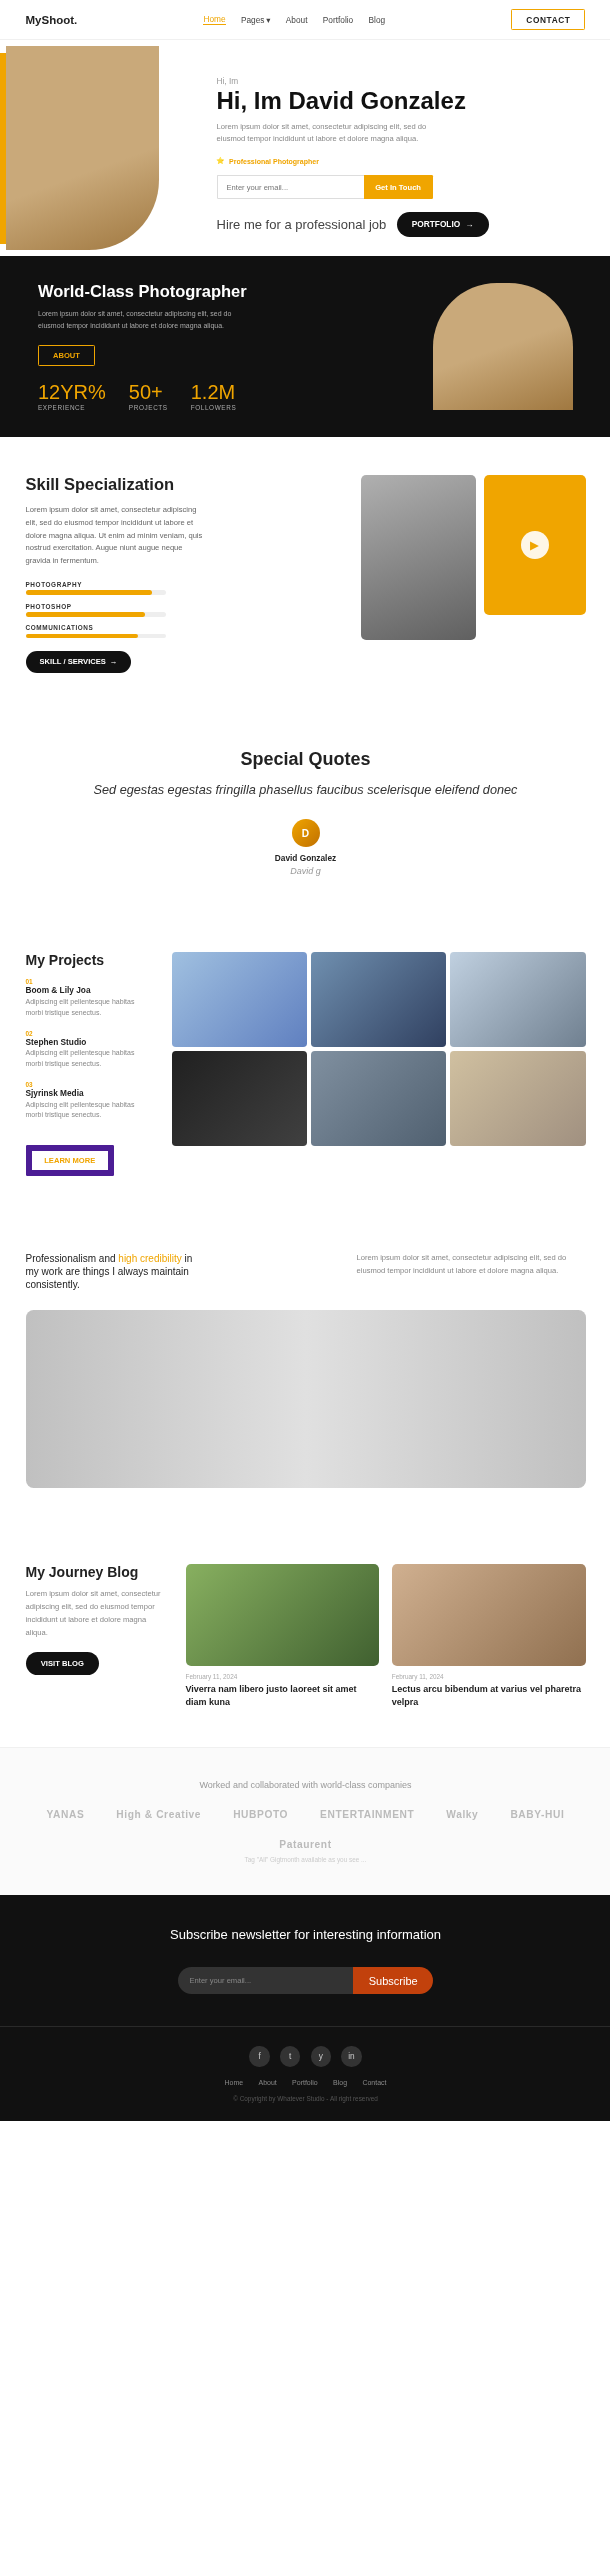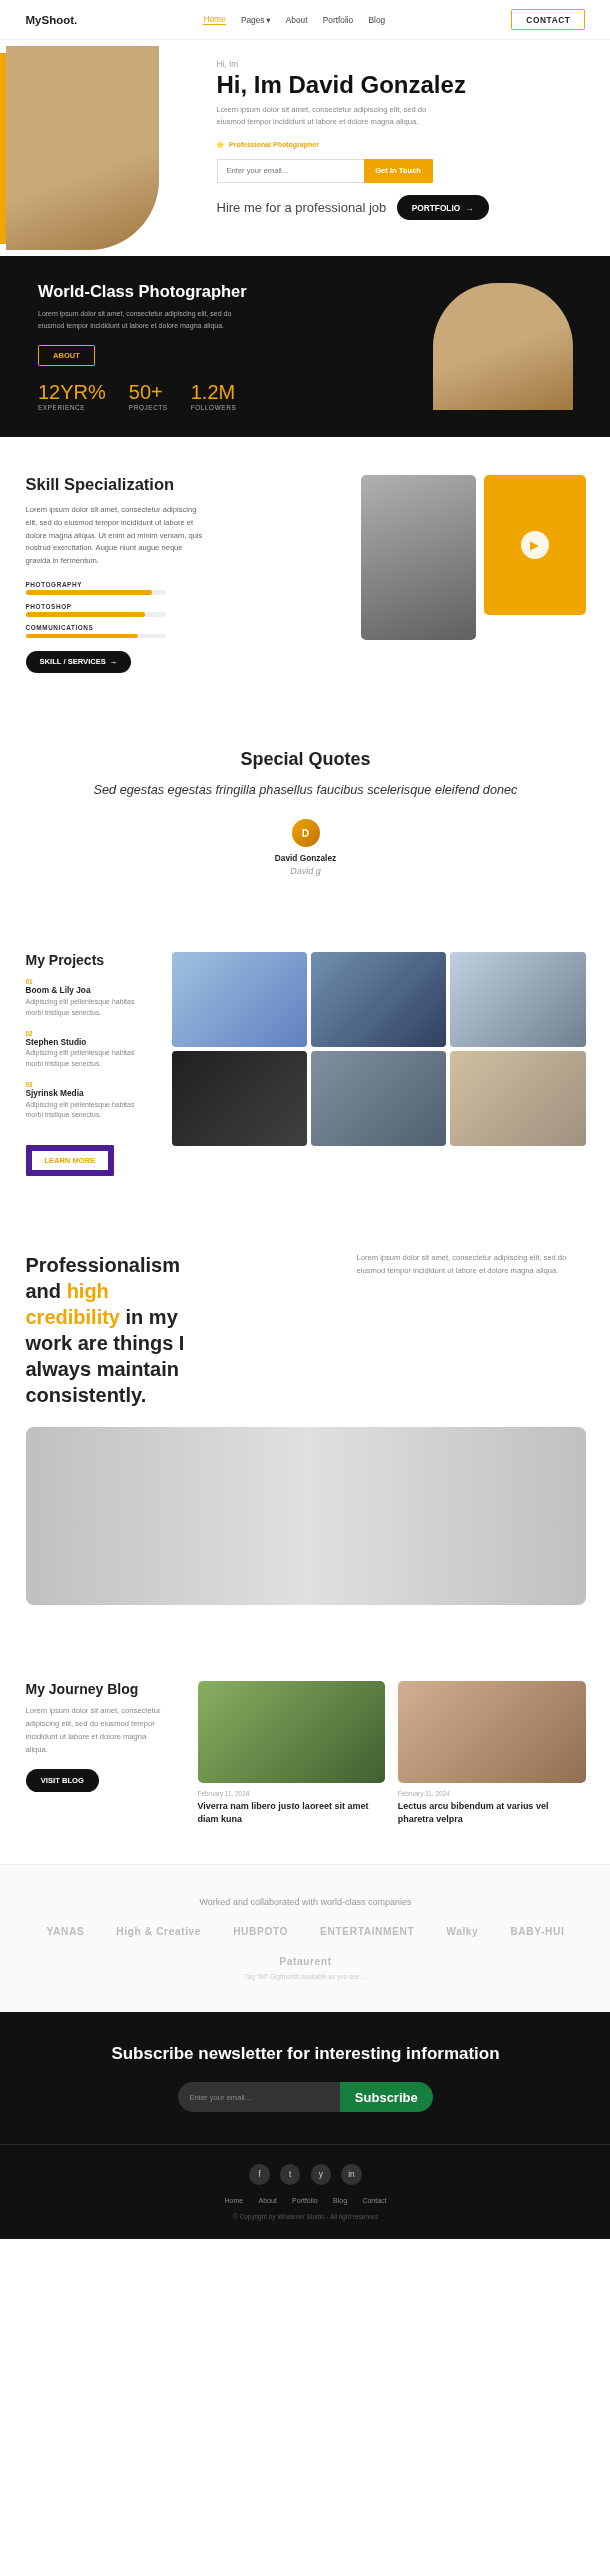--- a/index.html
+++ b/index.html
@@ -17,21 +17,21 @@
     .nav-links a.active { color: #f0a500; border-bottom: 1.3px solid #f0a500; }
     .nav-links .pages-link { display: flex; align-items: center; gap: 1.9px; }
     .nav-contact-btn {
       border: 1px solid #f0a500; color: #222; background: none;
       padding: 4.5px 14px; font-size: 8.3px; font-weight: 700; cursor: pointer;
       letter-spacing: 0.6px; border-radius: 1.3px;
     }
 
     
     .hero {
-      display: flex; align-items: flex-start; background: #fff;
+      display: flex; align-items: flex-end; background: #fff;
       padding: 0 25.5px 0 0; min-height: 216px; position: relative; overflow: hidden;
     }
     .hero-img-wrap {
       width: 191px; min-width: 165px; height: 216px; position: relative;
     }
     .hero-img-bg {
       width: 153px; height: 191px; background: #f0a500; border-radius: 0 0 76px 0;
       position: absolute; left: 0; top: 12.7px;
     }
     .hero-person {
@@ -173,38 +173,38 @@
     .proj-img-1 { background: linear-gradient(135deg, #a0c0e0 0%, #6080c0 100%); }
     .proj-img-2 { background: linear-gradient(135deg, #7090b0 0%, #304060 100%); }
     .proj-img-3 { background: linear-gradient(135deg, #c0d0e0 0%, #708090 100%); }
     .proj-img-4 { background: linear-gradient(135deg, #202020 0%, #404040 100%); }
     .proj-img-5 { background: linear-gradient(135deg, #8090a0 0%, #506070 100%); }
     .proj-img-6 { background: linear-gradient(135deg, #d0c0a0 0%, #a09080 100%); }
 
     
     .prof-section { padding: 38px 25.5px 0; }
     .prof-inner { display: flex; gap: 25.5px; align-items: flex-start; margin-bottom: 19px; }
-    .prof-title { font-size: 20px; font-weight: 700; line-height: 1.3; max-width: 178px; }
+    .prof-title { font-size: 10px; font-weight: 400; line-height: 1.3; max-width: 178px; }
     .prof-title .highlight { color: #f0a500; }
     .prof-desc { font-size: 7.6px; color: #888; line-height: 1.7; max-width: 229px; }
     .prof-img {
       width: 100%; height: 178px;
       background: linear-gradient(135deg, #d0d0d0 0%, #a0a0a0 100%);
       border-radius: 7.6px; overflow: hidden; position: relative;
       display: flex; align-items: center; justify-content: center;
       margin-bottom: 38px;
     }
     .prof-img-inner {
       width: 100%; height: 100%;
       background: linear-gradient(90deg, #c0c0c0 0%, #e0e0e0 50%, #c0c0c0 100%);
     }
 
     
     .blog-section { padding: 38px 25.5px; }
-    .blog-inner { display: flex; gap: 32px; align-items: flex-start; }
+    .blog-inner { display: flex; gap: 20px; align-items: flex-start; }
     .blog-left { width: 140px; min-width: 115px; }
     .blog-title { font-size: 14px; font-weight: 800; margin-bottom: 7.6px; }
     .blog-desc { font-size: 7.6px; color: #888; line-height: 1.7; margin-bottom: 12.7px; }
     .visit-blog-btn {
       background: #111; color: #fff; border: none; padding: 7px 15.3px;
       font-size: 7.6px; font-weight: 700; cursor: pointer; border-radius: 19px;
     }
     .blog-posts { flex: 1; display: flex; gap: 12.7px; justify-content: flex-end; }
     .blog-post { flex: 1; }
     .blog-post-img {
@@ -229,30 +229,30 @@
       align-items: center; gap: 19px 32px;
     }
     .company-logo { font-size: 10.2px; font-weight: 800; color: #bbb; letter-spacing: 0.6px; }
     .company-tagline { font-size: 6.4px; color: #ccc; margin-top: 6.4px; }
 
     
     .newsletter-section {
       background: #111; color: #fff;
       text-align: center; padding: 32px 25.5px;
     }
-    .newsletter-title { font-size: 17px; font-weight: 700; margin-bottom: 18px; }
+    .newsletter-title { font-size: 13px; font-weight: 400; margin-bottom: 25px; }
     .newsletter-form { display: flex; justify-content: center; gap: 0; max-width: 255px; margin: 0 auto; }
     .newsletter-form input {
       flex: 1; padding: 7.6px 11.5px; border: none; font-size: 7.6px;
       border-radius: 19px 0 0 19px; outline: none; background: #333; color: #fff;
     }
     .newsletter-form input::placeholder { color: #888; }
     .newsletter-form button {
-      background: #15803d; color: #fff; border: none; padding: 7.6px 15.3px;
-      font-size: 13px; font-weight: 700; cursor: pointer; border-radius: 0 19px 19px 0;
+      background: #c2410c; color: #fff; border: none; padding: 7.6px 15.3px;
+      font-size: 11px; font-weight: 400; cursor: pointer; border-radius: 0 19px 19px 0;
     }
 
     
     footer {
       background: #111; border-top: 0.6px solid #2a2a2a;
       padding: 19px 25.5px; color: #aaa;
     }
     .footer-social {
       display: flex; justify-content: center; gap: 10.2px; margin-bottom: 12.7px;
     }

